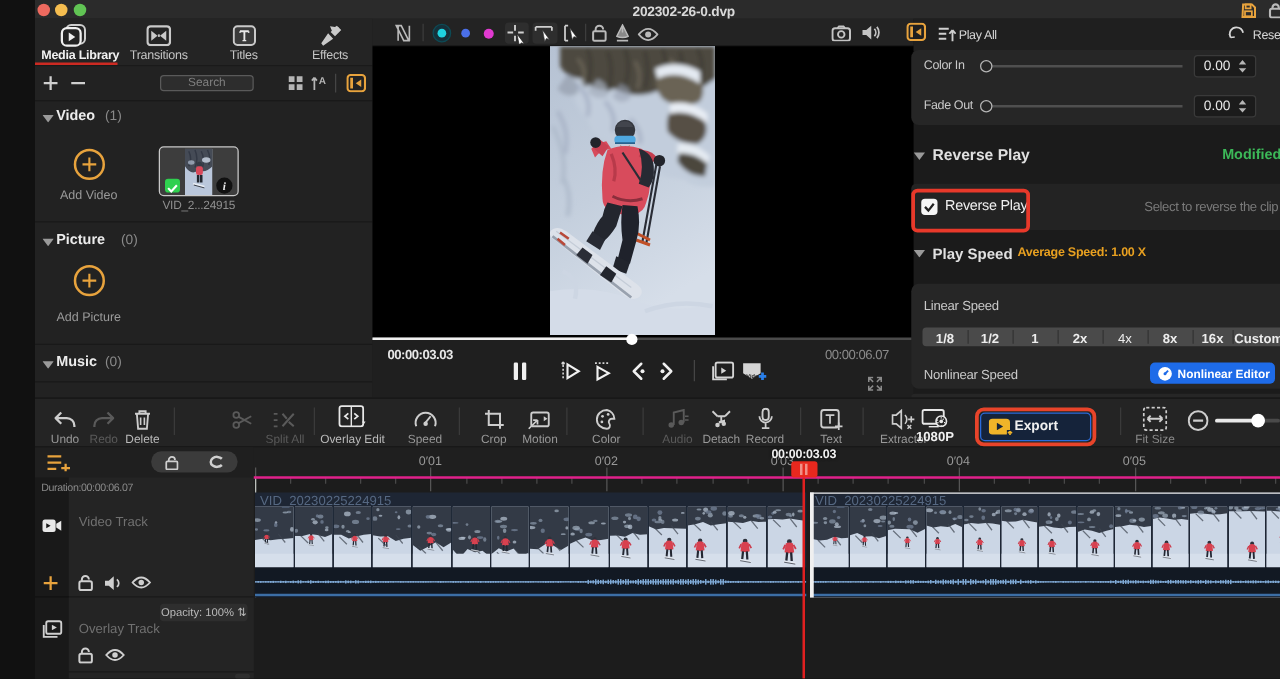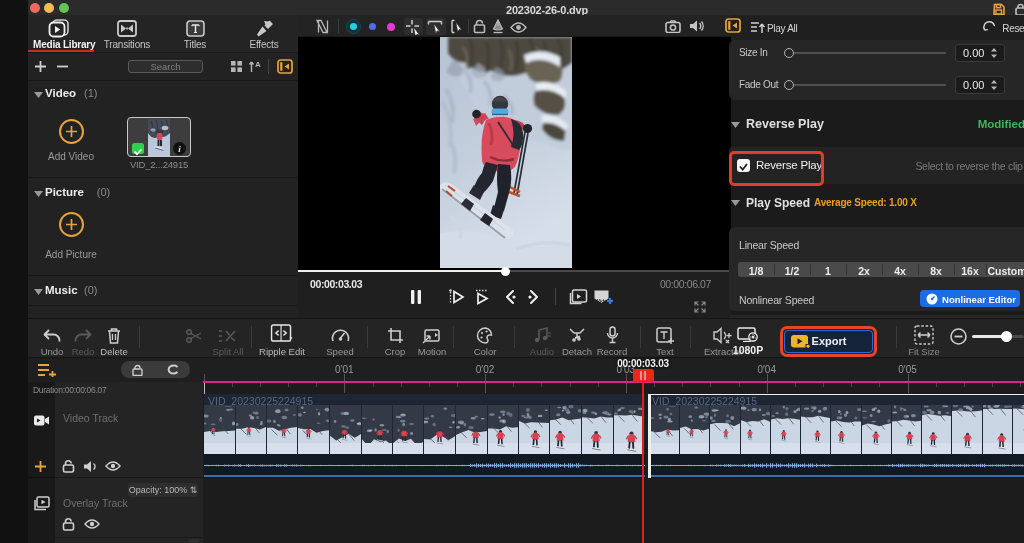--- a/index.html
+++ b/index.html
@@ -302,21 +302,21 @@
 <svg width="15" height="13" viewBox="0 0 15 13" style="position:absolute;left:722px;top:21px;">
       <path d="M1 2 h8 M1 6 h6 M1 10 h6" stroke="#cfcfcf" stroke-width="1.5"></path>
       <path d="M12 12 v-9 M12 3 l-2.5 3 M12 3 l2.5 3" stroke="#cfcfcf" stroke-width="1.5" fill="none"></path>
     </svg>
 <div style="position:absolute;left:739px;top:23.5px;font-size:10px;color:#d5d5d5;font-weight:400;white-space:nowrap;line-height:1;letter-spacing:-0.3px;">Play All</div>
 <svg width="15" height="12" viewBox="0 0 15 12" style="position:absolute;left:953px;top:20px;">
       <path d="M3.5 10 C1.5 5.5 4.5 1.8 8 1.8 C11 1.8 13 3.8 13.5 6.2 M3.5 10 l-1 -3.1 M3.5 10 l3.3 -0.4" stroke="#d5d5d5" stroke-width="1.4" fill="none"></path>
     </svg>
 <div style="position:absolute;right:13px;top:23.5px;font-size:10px;color:#d5d5d5;font-weight:400;white-space:nowrap;line-height:1;letter-spacing:-0.3px;">Reset All</div>
 <div style="position:absolute;left:701px;top:40px;width:312px;height:60px;background:#262626;border-radius:6px;"></div>
-<div style="position:absolute;left:711px;top:48px;font-size:10px;color:#c9c9c9;font-weight:400;white-space:nowrap;line-height:1;letter-spacing:-0.3px;">Size In</div>
+<div style="position:absolute;left:711px;top:48px;font-size:10px;color:#c9c9c9;font-weight:400;white-space:nowrap;line-height:1;letter-spacing:-0.3px;">Color In</div>
     <div style="position:absolute;left:756px;top:48px;width:10px;height:10px;border-radius:50%;border:1.5px solid #b5b5b5;background:#262626;z-index:2;"></div>
     <div style="position:absolute;left:760px;top:52px;width:158px;height:2px;background:#4f4f4f;"></div>
     <div style="position:absolute;left:927px;top:44px;width:50px;height:18px;background:#1b1b1b;border:1px solid #3a3a3a;border-radius:3px;color:#e8e8e8;font-size:11px;display:flex;align-items:center;padding-left:7px;">0.00</div>
     <svg width="8" height="12" viewBox="0 0 8 12" style="position:absolute;left:962px;top:47px;">
       <path d="M4 1 l3 3.5 h-6 z M4 11 l3-3.5 h-6 z" fill="#b5b5b5"></path>
     </svg>
 <div style="position:absolute;left:711px;top:80px;font-size:10px;color:#c9c9c9;font-weight:400;white-space:nowrap;line-height:1;letter-spacing:-0.3px;">Fade Out</div>
     <div style="position:absolute;left:756px;top:80px;width:10px;height:10px;border-radius:50%;border:1.5px solid #b5b5b5;background:#262626;z-index:2;"></div>
     <div style="position:absolute;left:760px;top:84px;width:158px;height:2px;background:#4f4f4f;"></div>
     <div style="position:absolute;left:927px;top:76px;width:50px;height:18px;background:#1b1b1b;border:1px solid #3a3a3a;border-radius:3px;color:#e8e8e8;font-size:11px;display:flex;align-items:center;padding-left:7px;">0.00</div>
@@ -343,21 +343,21 @@
 <div style="position:absolute;left:701px;top:227px;width:312px;height:84px;background:#262626;border-radius:6px;"></div>
 <div style="position:absolute;left:711px;top:239.5px;font-size:10.5px;color:#c9c9c9;font-weight:400;white-space:nowrap;line-height:1;letter-spacing:-0.2px;">Linear Speed</div>
 <div style="position:absolute;left:710px;top:262px;width:290px;height:15px;background:#4a4a4a;border-radius:3px;"></div>
 <div style="position:absolute;left:728.0px;transform:translateX(-50%);top:265.5px;font-size:10.5px;color:#ededed;font-weight:700;white-space:nowrap;line-height:1;">1/8</div>
 <div style="position:absolute;left:764.0px;transform:translateX(-50%);top:265.5px;font-size:10.5px;color:#ededed;font-weight:700;white-space:nowrap;line-height:1;">1/2</div>
 <div style="position:absolute;left:746px;top:264px;width:1px;height:11px;background:#333;"></div>
 <div style="position:absolute;left:800.0px;transform:translateX(-50%);top:265.5px;font-size:10.5px;color:#ededed;font-weight:700;white-space:nowrap;line-height:1;">1</div>
 <div style="position:absolute;left:782px;top:264px;width:1px;height:11px;background:#333;"></div>
 <div style="position:absolute;left:836.0px;transform:translateX(-50%);top:265.5px;font-size:10.5px;color:#ededed;font-weight:700;white-space:nowrap;line-height:1;">2x</div>
 <div style="position:absolute;left:818px;top:264px;width:1px;height:11px;background:#333;"></div>
-<div style="position:absolute;left:872.0px;transform:translateX(-50%);top:265.5px;font-size:10.5px;color:#ededed;font-weight:700;white-space:nowrap;line-height:1;">4x</div>
+<div style="position:absolute;left:872.0px;transform:translateX(-50%);top:265.5px;font-size:10.5px;color:#ededed;font-weight:400;white-space:nowrap;line-height:1;">4x</div>
 <div style="position:absolute;left:854px;top:264px;width:1px;height:11px;background:#333;"></div>
 <div style="position:absolute;left:908.0px;transform:translateX(-50%);top:265.5px;font-size:10.5px;color:#ededed;font-weight:700;white-space:nowrap;line-height:1;">8x</div>
 <div style="position:absolute;left:890px;top:264px;width:1px;height:11px;background:#333;"></div>
 <div style="position:absolute;left:942.0px;transform:translateX(-50%);top:265.5px;font-size:10.5px;color:#ededed;font-weight:700;white-space:nowrap;line-height:1;">16x</div>
 <div style="position:absolute;left:926px;top:264px;width:1px;height:11px;background:#333;"></div>
 <div style="position:absolute;left:979.0px;transform:translateX(-50%);top:265.5px;font-size:10.5px;color:#ededed;font-weight:700;white-space:nowrap;line-height:1;">Custom</div>
 <div style="position:absolute;left:958px;top:264px;width:1px;height:11px;background:#333;"></div>
 <div style="position:absolute;left:711px;top:294.5px;font-size:10.5px;color:#c9c9c9;font-weight:400;white-space:nowrap;line-height:1;letter-spacing:-0.2px;">Nonlinear Speed</div>
 <div style="position:absolute;left:892px;top:290px;width:100px;height:17px;background:#1e6be8;border-radius:4px;"></div>
 <svg width="12" height="12" viewBox="0 0 12 12" style="position:absolute;left:898px;top:292.5px;">
@@ -406,21 +406,21 @@
     <div style="position:absolute;left:200px;transform:translateX(-50%);top:347px;font-size:9.5px;color:#5a5a5a;font-weight:400;white-space:nowrap;line-height:1;">Split All</div>
 <div style="position:absolute;left:223px;top:326px;width:1px;height:22px;background:#3a3a3a;"></div>
 <div style="position:absolute;left:243px;top:324px;width:22px;height:18px;display:flex;align-items:center;justify-content:flex-end;flex-direction:column;">
       <svg width="24" height="19" viewBox="0 0 24 19" style="">
         <rect x="1" y="1" width="20" height="17" rx="2" stroke="#e8e8e8" stroke-width="1.5" fill="none"></rect>
         <path d="M11 1 v17" stroke="#e8e8e8" stroke-width="1.2"></path>
         <path d="M8.5 7 l-3 2.5 3 2.5 M13.5 7 l3 2.5 -3 2.5" stroke="#e8e8e8" stroke-width="1.4" fill="none"></path>
         <path d="M22 14 l3 0 -1.5 2.5 z" fill="#e8e8e8" transform="translate(-2,0)"></path>
       </svg>
     </div>
-    <div style="position:absolute;left:254px;transform:translateX(-50%);top:347px;font-size:9.5px;color:#bbb;font-weight:400;white-space:nowrap;line-height:1;">Ripple Edit</div>
+    <div style="position:absolute;left:254px;transform:translateX(-50%);top:347px;font-size:9.5px;color:#bbb;font-weight:400;white-space:nowrap;line-height:1;">Overlay Edit</div>
 <div style="position:absolute;left:301px;top:326px;width:22px;height:18px;display:flex;align-items:center;justify-content:flex-end;flex-direction:column;">
       <svg width="19" height="17" viewBox="0 0 19 17" style="">
         <path d="M2 14 a8 8 0 1 1 15 0" stroke="#cdcdcd" stroke-width="1.6" fill="none"></path>
         <path d="M9.5 11 l4-5" stroke="#cdcdcd" stroke-width="1.6"></path>
         <circle cx="9.5" cy="12" r="1.8" fill="#cdcdcd"></circle>
       </svg>
     </div>
     <div style="position:absolute;left:312px;transform:translateX(-50%);top:347px;font-size:9.5px;color:#999;font-weight:400;white-space:nowrap;line-height:1;">Speed</div>
 <div style="position:absolute;left:339px;top:326px;width:1px;height:22px;background:#3a3a3a;"></div>
 <div style="position:absolute;left:356px;top:326px;width:22px;height:18px;display:flex;align-items:center;justify-content:flex-end;flex-direction:column;">

